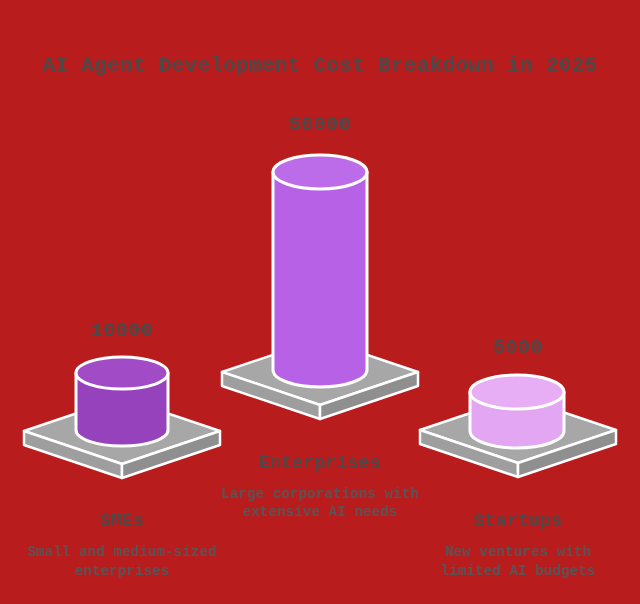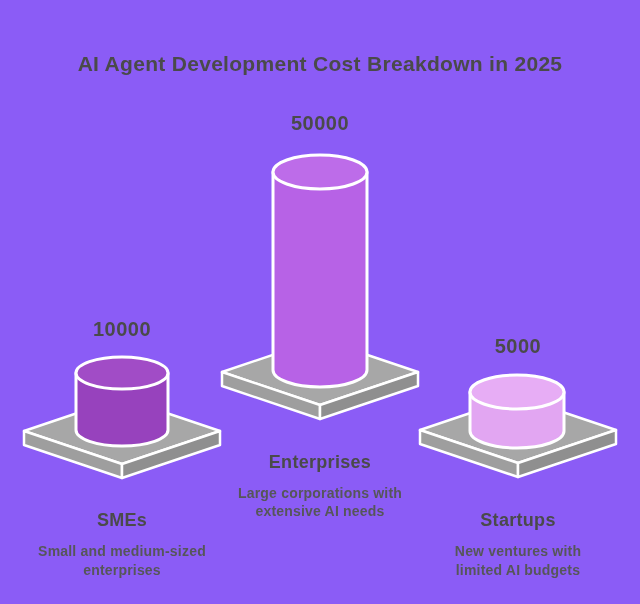--- a/index.html
+++ b/index.html
@@ -1,20 +1,20 @@
 <!DOCTYPE html>
 <html><head>
 <meta charset="utf-8">
 <style>
   html,body{margin:0;padding:0;background:#ffffff;}
   .stage{
     position:relative;
     width:640px;height:604px;
-    background:#8b5cf6;
-    font-family:Liberation Sans, sans-serif;
+    background:#b91c1c;
+    font-family:Liberation Mono, monospace;
     overflow:hidden;
   }
   .stage svg{display:block;}
   text{text-anchor:middle;}
   .title-text{font-size:21px;font-weight:bold;letter-spacing:.3px;}
   .value-text{font-size:20px;font-weight:bold;letter-spacing:.5px;}
   .cat-text{font-size:18px;font-weight:bold;letter-spacing:.3px;}
   .desc-text{font-size:14px;font-weight:bold;letter-spacing:.2px;}
   .face{stroke:#ffffff;stroke-width:2.5;stroke-linejoin:round;}
   .cyl{stroke:#ffffff;stroke-width:3;stroke-linejoin:round;}

